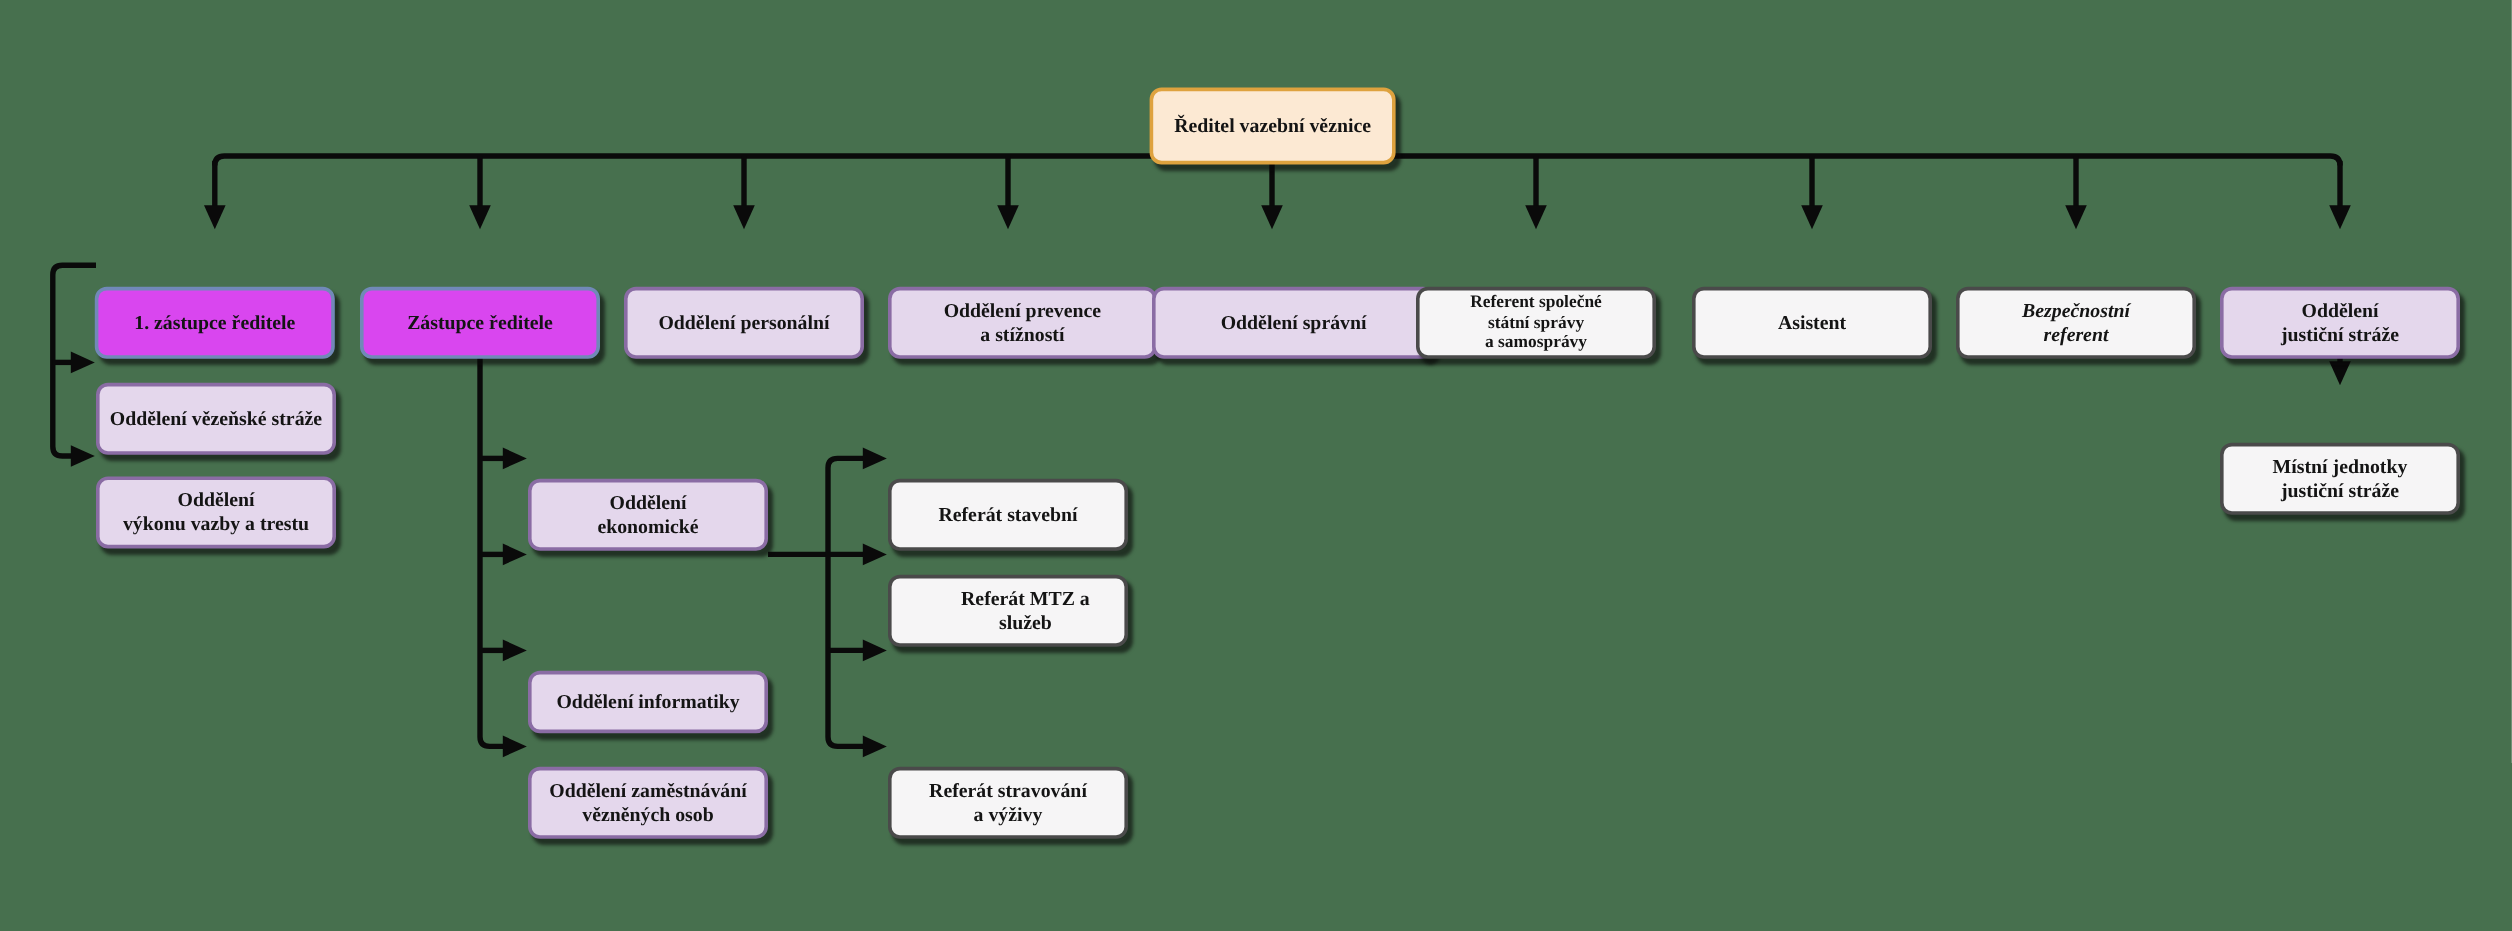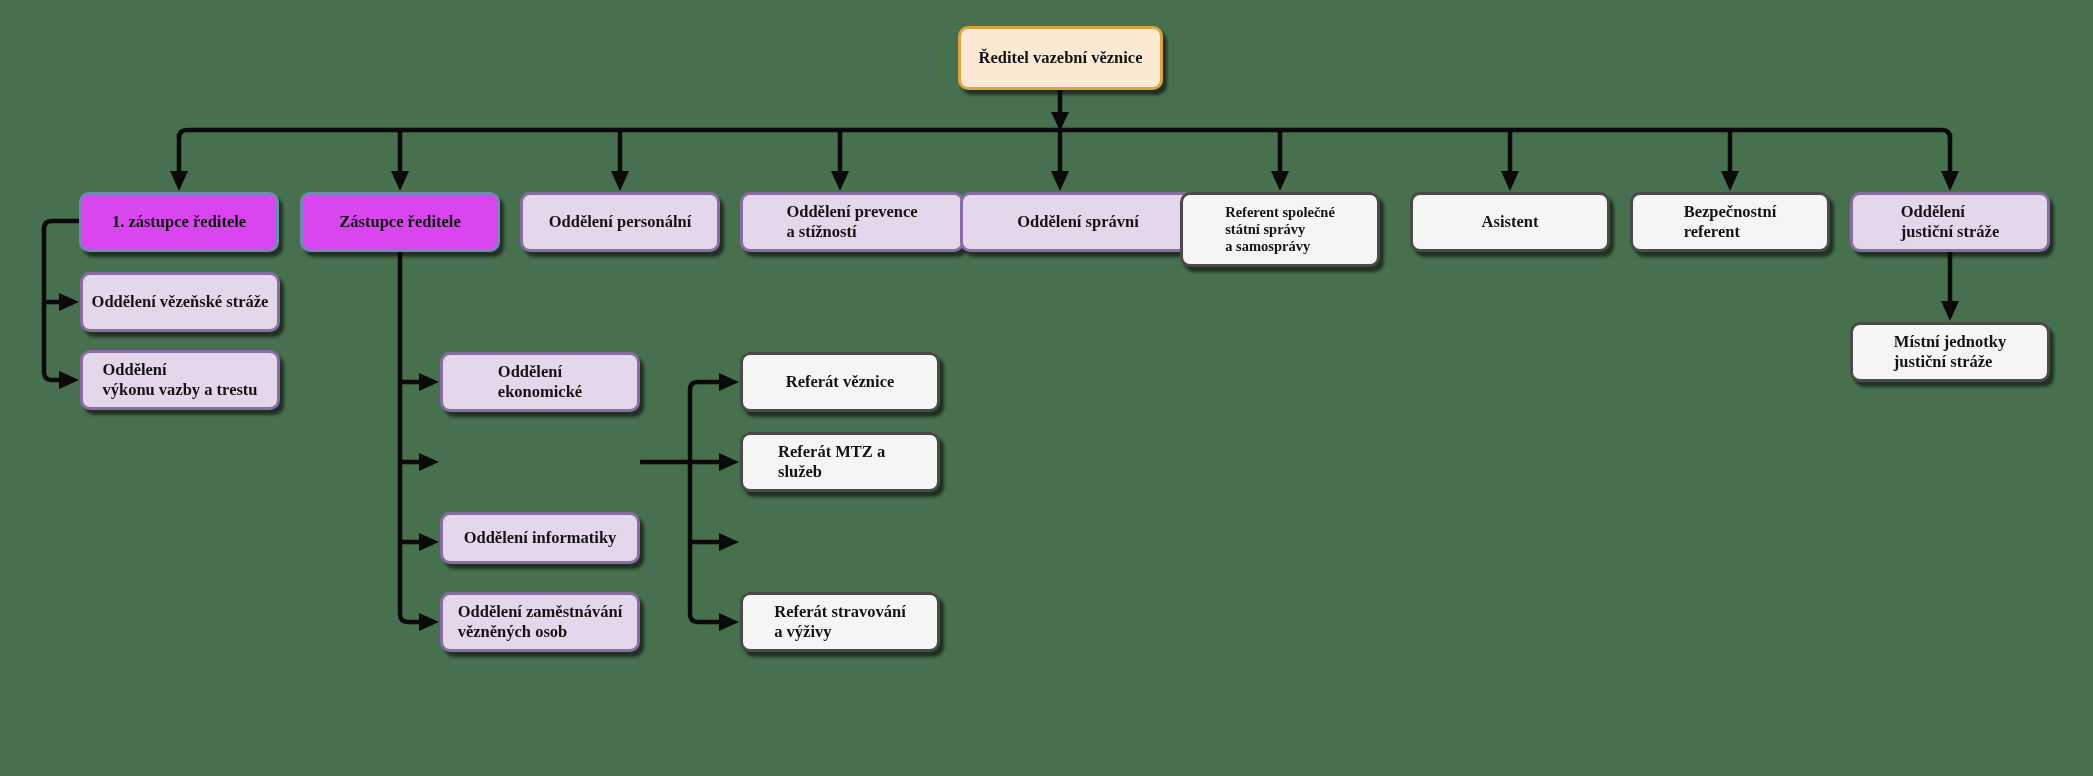--- a/index.html
+++ b/index.html
@@ -8,30 +8,31 @@
     width:2093px;height:776px;
     background:#47704E;
     overflow:hidden;
     font-family:"Liberation Serif", serif;
   }
   svg.wires{position:absolute;left:0;top:0;pointer-events:none;}
   .node{
     position:absolute;
     box-sizing:border-box;
     display:flex;align-items:center;justify-content:center;
-    text-align:left;
+    text-align:center;
     border:3px solid;
     border-radius:10px;
     font-weight:bold;
     font-size:16.5px;
     line-height:1.2;
     color:#141414;
     white-space:pre-line;
     box-shadow:4px 5px 3px rgba(8,8,8,0.6);
     padding:2px 6px;
+    margin-top:47px;
   }
   .node.small{font-size:14.5px;line-height:1.16;}
   .orange{background:#FCE9D3;border-color:#DEA23E;}
   .blue{background:#d946ef;border-color:#7189B8;}
   .purple{background:#E4D7EC;border-color:#8A6CA4;}
   .white{background:#F6F5F6;border-color:#4A4A4A;}
   .wires path{stroke:#0A0A0A;stroke-width:4.5;fill:none;}
   .wires polygon{fill:#0A0A0A;stroke:none;}
 </style>
 </head>
@@ -92,40 +93,40 @@
   </svg>
 
   <div class="node orange" style="left:958px;top:26px;width:205px;height:64px;">Ředitel vazební věznice</div>
 
   <div class="node blue" style="left:79px;top:192px;width:200px;height:60px;">1. zástupce ředitele</div>
   <div class="node blue" style="left:300px;top:192px;width:200px;height:60px;">Zástupce ředitele</div>
   <div class="node purple" style="left:520px;top:192px;width:200px;height:60px;">Oddělení personální</div>
   <div class="node purple" style="left:740px;top:192px;width:224px;height:60px;">Oddělení prevence
 a stížností</div>
   <div class="node purple" style="left:960px;top:192px;width:236px;height:60px;">Oddělení správní</div>
-  <div class="node white small" style="left:1180px;top:192px;width:200px;height:75px;">Referent společné
+  <div class="node white small" style="left:1180px;top:192px;width:200px;height:60px;">Referent společné
 státní správy
 a samosprávy</div>
   <div class="node white" style="left:1410px;top:192px;width:200px;height:60px;">Asistent</div>
-  <div class="node white" style="left:1630px;top:192px;width:200px;height:60px;">Bezpečnostní
+  <div class="node white" style="left:1630px;top:192px;width:200px;height:60px;font-style:italic;">Bezpečnostní
 referent</div>
   <div class="node purple" style="left:1850px;top:192px;width:200px;height:60px;">Oddělení
 justiční stráže</div>
 
   <div class="node purple" style="left:80px;top:272px;width:200px;height:60px;">Oddělení vězeňské stráže</div>
   <div class="node purple" style="left:80px;top:350px;width:200px;height:60px;">Oddělení
 výkonu vazby a trestu</div>
 
   <div class="node purple" style="left:440px;top:352px;width:200px;height:60px;">Oddělení
 ekonomické</div>
   <div class="node purple" style="left:440px;top:512px;width:200px;height:52px;">Oddělení informatiky</div>
   <div class="node purple" style="left:440px;top:592px;width:200px;height:60px;">Oddělení zaměstnávání
 vězněných osob</div>
 
-  <div class="node white" style="left:740px;top:352px;width:200px;height:60px;">Referát věznice</div>
+  <div class="node white" style="left:740px;top:352px;width:200px;height:60px;">Referát stavební</div>
   <div class="node white" style="left:740px;top:432px;width:200px;height:60px;padding-left:35px;">Referát MTZ a služeb</div>
   <div class="node white" style="left:740px;top:592px;width:200px;height:60px;">Referát stravování
 a výživy</div>
 
   <div class="node white" style="left:1850px;top:322px;width:200px;height:60px;">Místní jednotky
 justiční stráže</div>
 
 </div>
 
 </body></html>

